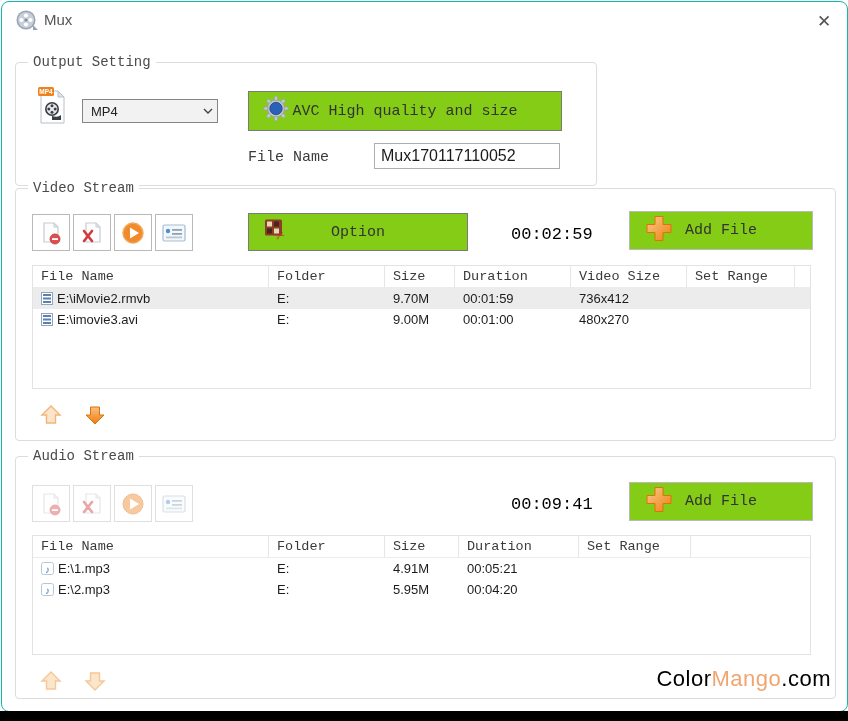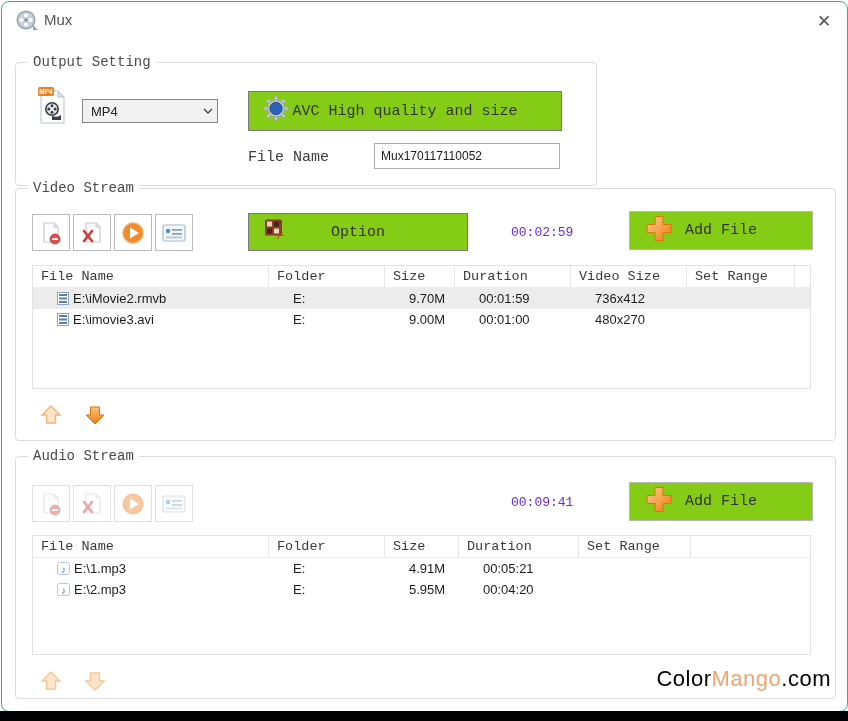--- a/index.html
+++ b/index.html
@@ -36,61 +36,61 @@
   
   .big-btn{
     position:absolute;background:#84cc16;border:1px solid #7a7a7a;
     display:flex;align-items:center;justify-content:center;cursor:pointer;
     font-family:"Liberation Mono", monospace;font-size:15px;color:#333;
   }
   .big-btn .btn-ico{position:absolute;left:14px;top:50%;transform:translateY(-50%);}
   .mono{font-family:"Liberation Mono", monospace;}
   .time-label{
     position:absolute;font-family:"Liberation Mono", monospace;
-    font-size:13px;color:#6d28d9;
+    font-size:17px;color:#000000;
   }
   
   .tool-btn{
     position:absolute;width:36px;height:35px;background:#fff;border:1px solid #b9b9b9;
     display:flex;align-items:center;justify-content:center;cursor:pointer;
   }
   .tool-btn.disabled{opacity:.45;}
   
   .dropdown{
     position:absolute;left:66px;top:36px;width:134px;height:22px;
     background:#f2f2f2;border:1px solid #858585;
     display:flex;align-items:center;cursor:pointer;
   }
   .dropdown .dd-text{font-size:13px;color:#222;padding-left:8px;flex:1;}
   .dropdown .dd-arrow{
     width:18px;height:100%;display:flex;align-items:center;justify-content:center;color:#444;font-size:10px;
   }
   
   .text-input{
     position:absolute;border:1px solid #abadb3;background:#fff;
-    font-size:12px;color:#1a1a1a;padding:0 6px;outline:none;
+    font-size:16px;color:#1a1a1a;padding:0 6px;outline:none;
     font-family:"Liberation Sans", sans-serif;
   }
   
   .ftable{
     position:absolute;background:#fff;border:1px solid #e3e3e3;
     font-size:13px;color:#1c1c1c;
   }
   .ftable .hrow{
     display:grid;height:21px;border-bottom:1px solid #ececec;
     font-family:"Liberation Mono", monospace;font-size:13.5px;color:#3a3a3a;
   }
   .ftable .hcell{
     display:flex;align-items:center;padding-left:8px;
     border-right:1px solid #e6e6e6;overflow:hidden;white-space:nowrap;
   }
   .ftable .drow{display:grid;height:21px;align-items:center;}
   .ftable .drow.selected{background:#ececec;}
   .ftable .dcell{
-    padding-left:24px;overflow:hidden;white-space:nowrap;display:flex;align-items:center;gap:4px;
+    padding-left:8px;overflow:hidden;white-space:nowrap;display:flex;align-items:center;gap:4px;
   }
   .grid-video{grid-template-columns:236px 116px 70px 116px 116px 108px 1fr;}
   .grid-audio{grid-template-columns:236px 116px 74px 120px 112px 1fr;}
   .row-ico{flex:0 0 auto;display:inline-flex;}
   
   .move-btn{position:absolute;width:24px;height:24px;cursor:pointer;display:flex;align-items:center;justify-content:center;}
   
   .watermark{
     position:absolute;right:16px;top:664px;font-size:22px;
     font-family:"Liberation Sans", sans-serif;letter-spacing:.5px;

